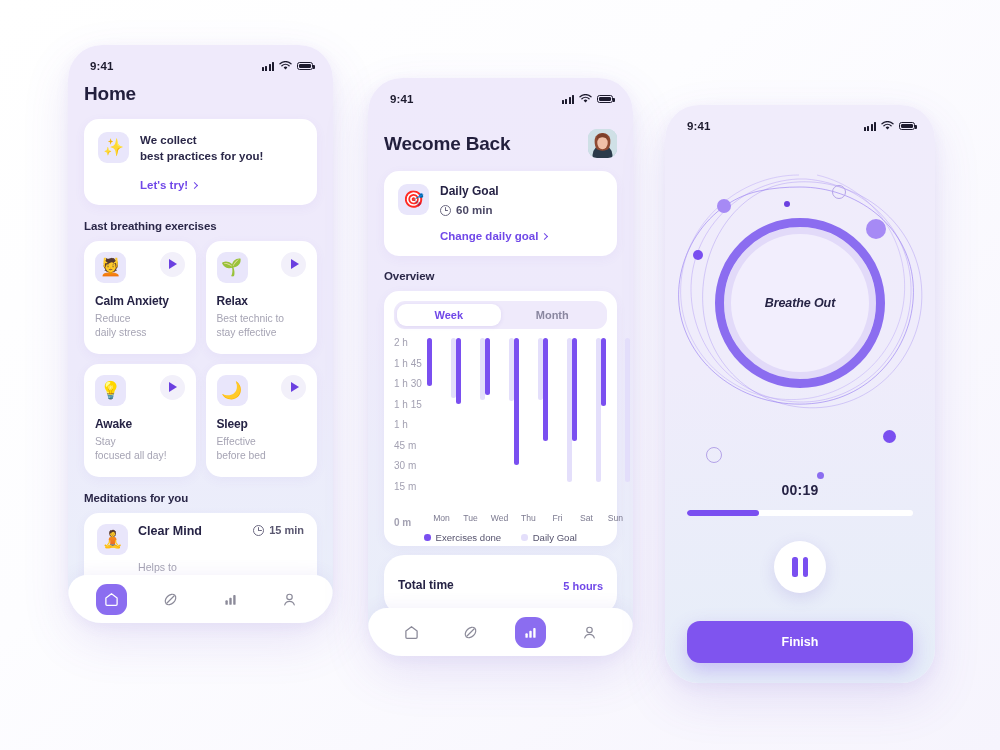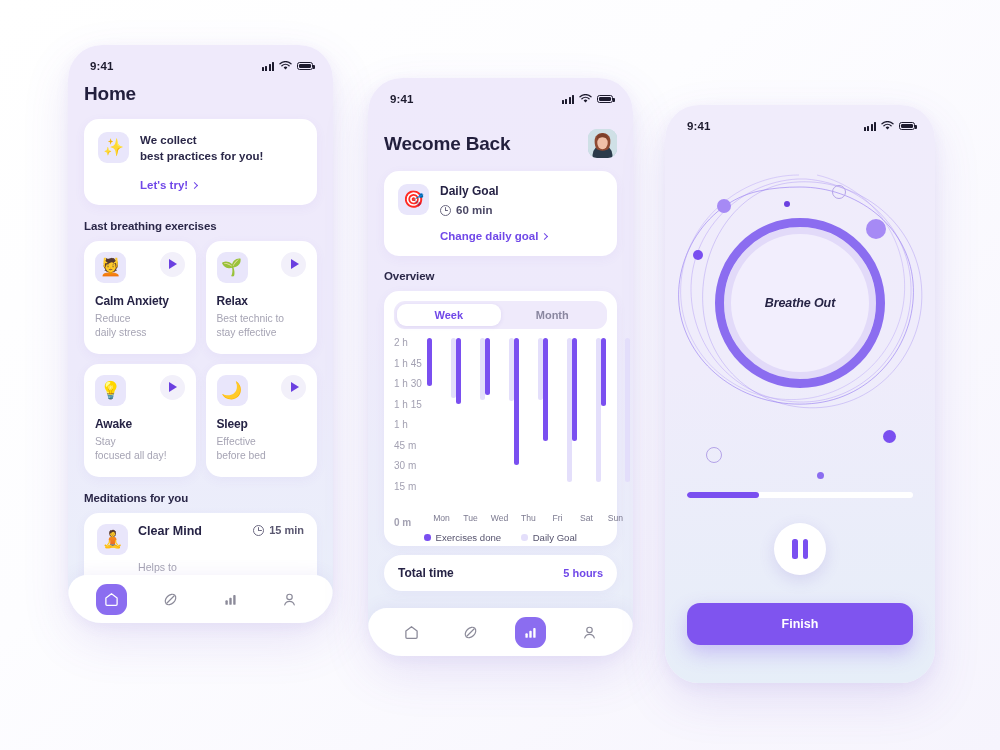--- a/index.html
+++ b/index.html
@@ -127,22 +127,22 @@
                display: flex; justify-content: space-between; align-items: flex-end; }
   .daycol { display: flex; align-items: flex-start; gap: 19px; height: 100%; position: relative; }
   .bar { width: 5px; border-radius: 3px; }
   .bar.done { background: #7a4ff0; }
   .bar.goal { background: #e4dffb; }
   .xlab { position: absolute; left: 0; right: 0; bottom: 0; text-align: center;
           font-size: 8.6px; color: #7c7a90; }
   .legend { display: flex; justify-content: center; gap: 20px; margin-top: 4px; }
   .lg { display: flex; align-items: center; gap: 5px; font-size: 9.6px; color: #55526d; }
   .dot { width: 6.5px; height: 6.5px; border-radius: 50%; }
-  .total-card { margin-top: 9px; padding: 11px 14px; display: flex;
-                align-items: center; justify-content: space-between; border-radius: 20px; }
+  .total-card { margin-top: 9px; padding: 23px 14px; display: flex;
+                align-items: flex-end; justify-content: space-between; border-radius: 20px; }
   .total-lbl { font-size: 12px; font-weight: 700; color: #262345; }
   .total-val { font-size: 11px; font-weight: 700; color: #7048e8; }
 
   
   .p3-body { position: relative; height: 100%; }
   .breath-zone { position: relative; height: 345px; }
   .decor { position: absolute; border-radius: 50%; }
   .ring-wrap { position: absolute; left: 50%; top: 168px; transform: translate(-50%,-50%); }
   .breath-circle {
     width: 170px; height: 170px; border-radius: 50%;
@@ -493,20 +493,21 @@
         <span class="decor" style="left:218px;top:295px;width:13px;height:13px;background:#7a4ff0"></span>
         <span class="decor" style="left:152px;top:337px;width:7px;height:7px;background:#8b6df0"></span>
 
         <div class="ring-wrap">
           <div class="breath-circle">
             <span class="breath-lbl">Breathe Out</span>
           </div>
         </div>
       </div>
 
+      <div class="timer">00:19</div>
 
       <div class="prog-track">
         <div class="prog-fill" id="progFill" style="width: 32%;"></div>
       </div>
 
       <div class="pause-btn">
         <i></i>
         <i></i>
       </div>
 

